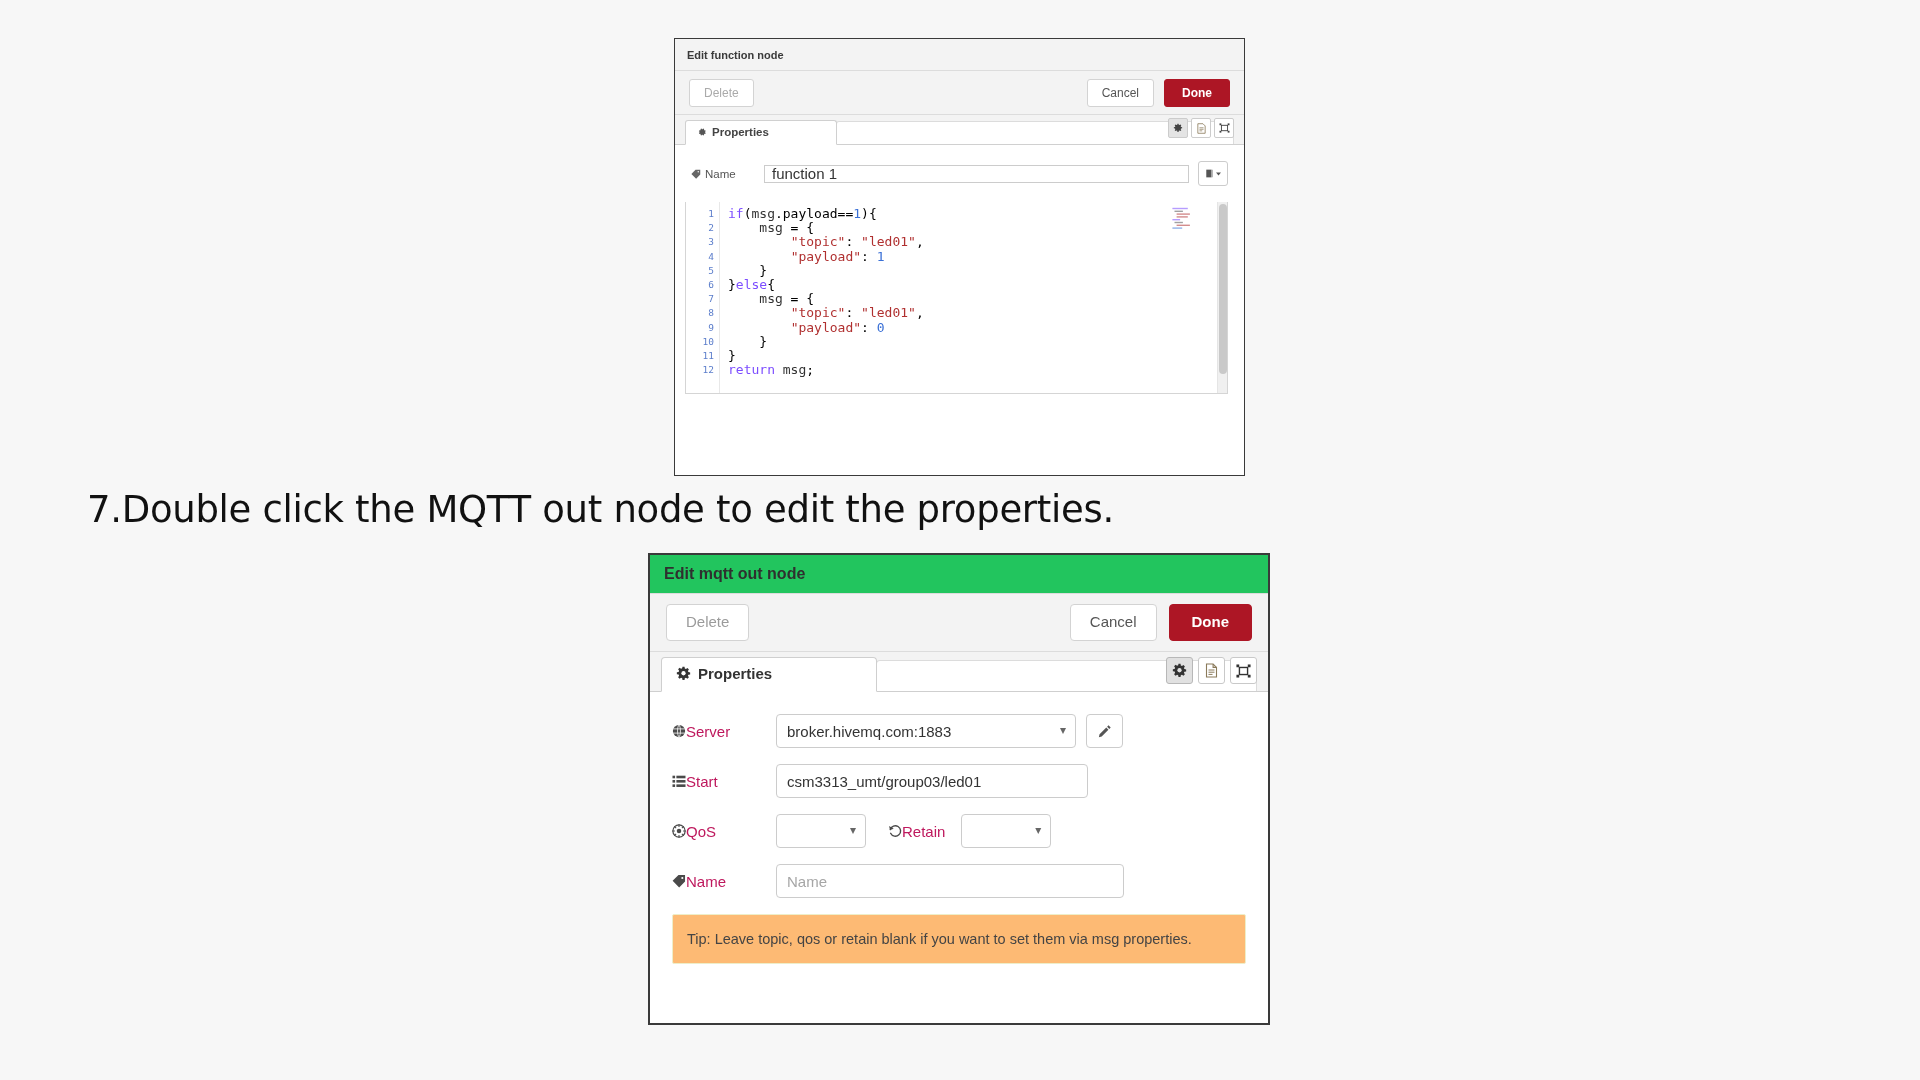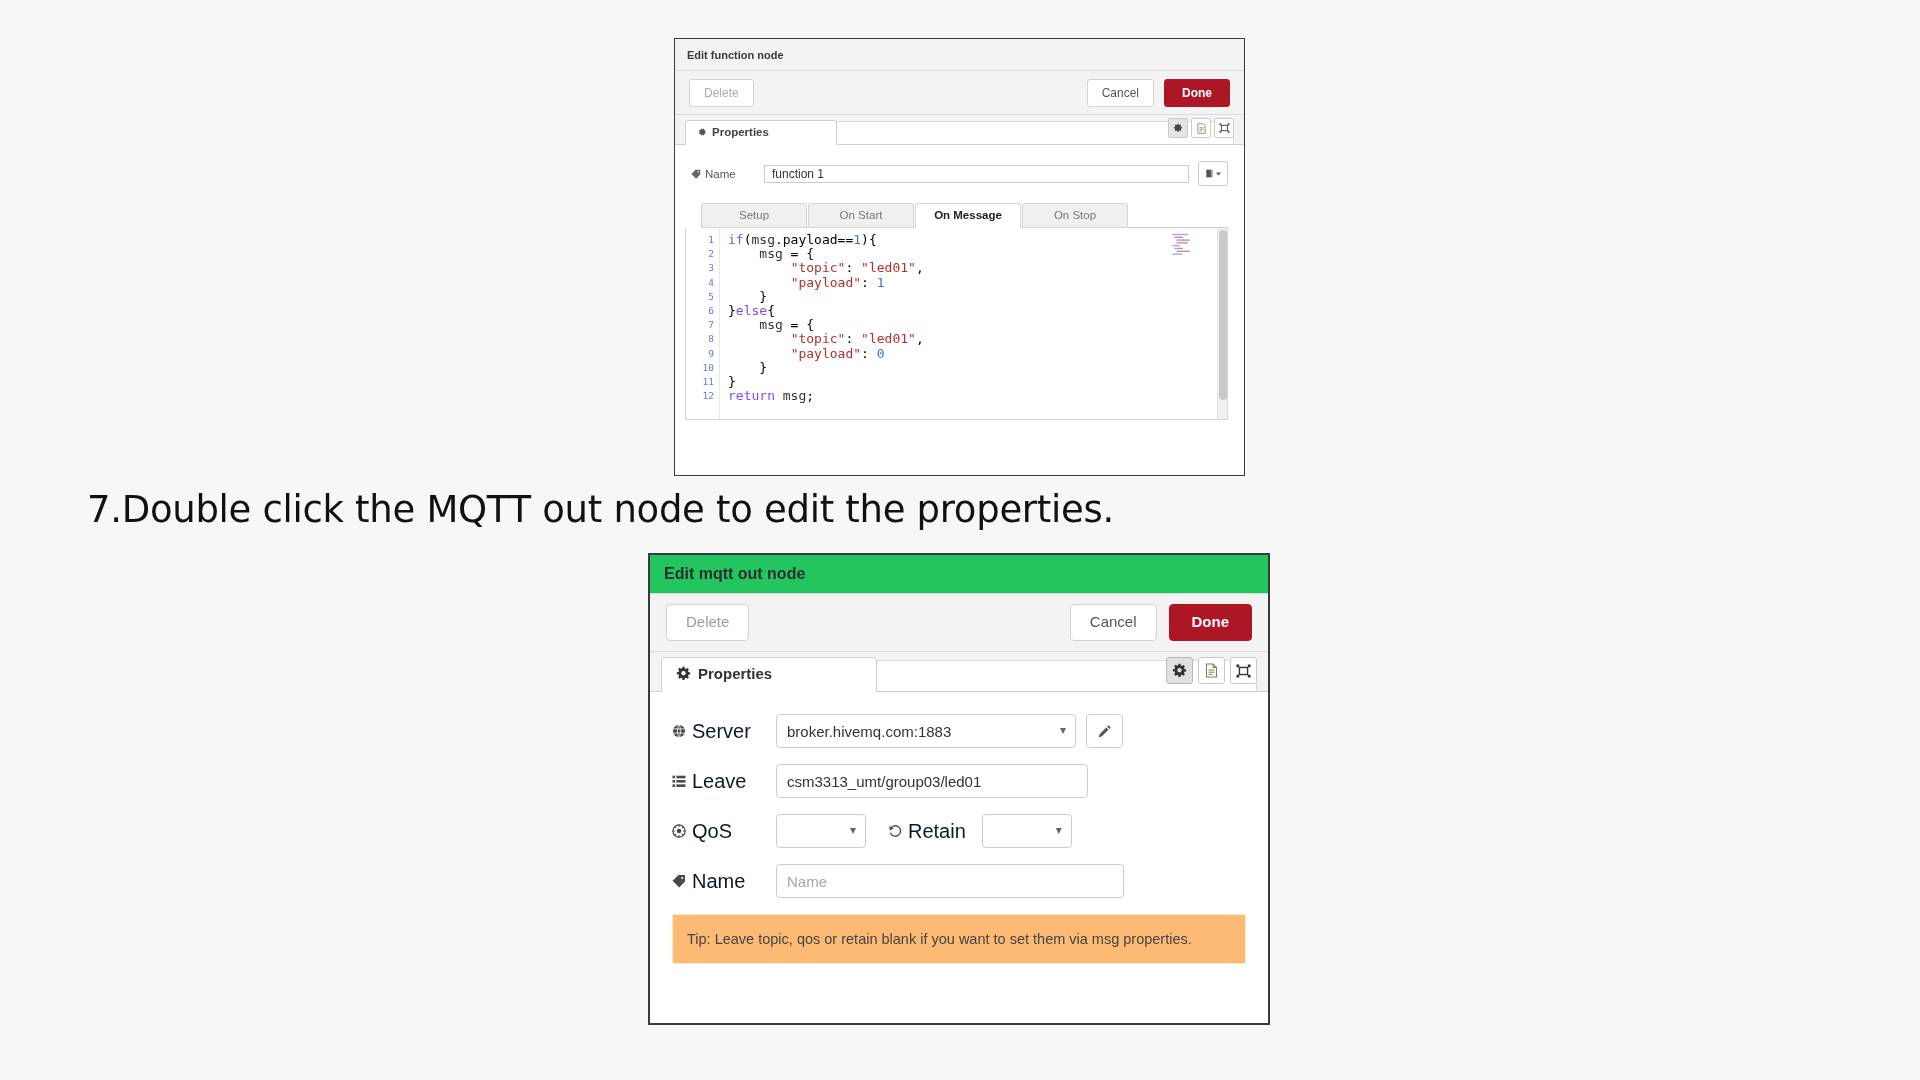--- a/index.html
+++ b/index.html
@@ -95,21 +95,21 @@
   .dlg-small .row-name {
     display: flex; align-items: center; gap: 9px; margin-bottom: 16px;
   }
   .dlg-small .lbl {
     font-size: 11.5px; color: #555; width: 64px;
     display: flex; align-items: center; gap: 4px;
   }
   .dlg-small .inp {
     flex: 1; height: 18px;
     border: 1px solid #ccc; border-radius: 0;
-    font-size: 12px; color: #333;
+    font-size: 15px; color: #333;
     padding: 0 7px;
     display: flex; align-items: center;
     background: #fff;
   }
   .dlg-small .dropbtn {
     width: 30px; height: 25px; border: 1px solid #ccc;
     border-radius: 3px; background: #fff;
     display: flex; align-items: center; justify-content: center;
     gap: 2px; cursor: pointer;
   }
@@ -269,23 +269,23 @@
     border: 1px solid #c9c9c9; background: #fff;
     display: flex; align-items: center; justify-content: center;
     border-radius: 3px; cursor: pointer;
   }
   .dlg-big .icon-btn.active { background: #e1e1e1; border-color: #b8b8b8; }
   .dlg-big .body { padding: 22px 22px 0 22px; }
   .dlg-big .frow {
     display: flex; align-items: center; margin-bottom: 16px;
   }
   .dlg-big .lbl {
-    font-size: 20px; color: #0f172a;
+    font-size: 15px; color: #be185d;
     width: 104px; flex: none;
-    display: flex; align-items: center; gap: 6px;
+    display: flex; align-items: center; gap: 0;
   }
   .dlg-big .lbl.inline { width: auto; margin-left: 22px; margin-right: 16px; }
   .dlg-big .sel, .dlg-big .inp {
     height: 34px;
     border: 1px solid #ccc; border-radius: 4px;
     background: #fff; font-size: 15px; color: #333;
     padding: 0 10px; display: flex; align-items: center;
     position: relative;
   }
   .dlg-big .sel { padding-right: 26px; }
@@ -372,34 +372,20 @@
         <svg width="9" height="9" viewBox="0 0 14 14">
           <path fill="#555" d="M2 1h8v12H2z"></path>
             <path fill="#999" d="M10 1h2v12h-2z"></path>
         </svg>
         <svg width="5" height="4" viewBox="0 0 8 5">
           <path fill="#555" d="M0 0h8L4 5z"></path>
         </svg>
       </div>
     </div>
 
-    <div class="subtabs">
-      <div class="stab">
-        <span>Setup</span>
-      </div>
-      <div class="stab">
-        <span>On Start</span>
-      </div>
-      <div class="stab active">
-        <span>On Message</span>
-      </div>
-      <div class="stab">
-        <span>On Stop</span>
-      </div>
-    </div>
   </div>
 
   <div class="editor">
     <div class="gutter"><span id="gutter-fill">1<br>2<br>3<br>4<br>5<br>6<br>7<br>8<br>9<br>10<br>11<br>12</span></div>
     <div class="codearea"><span id="code-fill"><span class="kw">if</span>(<span class="plain">msg</span>.payload==<span class="num">1</span>){
     <span class="plain">msg</span> = {
         <span class="str">"topic"</span>: <span class="str">"led01"</span>,
         <span class="str">"payload"</span>: <span class="num">1</span>
     }
 }<span class="kw">else</span>{
@@ -499,21 +485,21 @@
     <div class="frow">
       <div class="lbl">
         <svg width="14" height="13" viewBox="0 0 16 15">
           <rect x="0.5" y="0.8" width="3" height="3" fill="#4a4a4a"></rect>
           <rect x="5" y="0.8" width="10.5" height="3" fill="#4a4a4a"></rect>
           <rect x="0.5" y="5.8" width="3" height="3" fill="#4a4a4a"></rect>
           <rect x="5" y="5.8" width="10.5" height="3" fill="#4a4a4a"></rect>
           <rect x="0.5" y="10.8" width="3" height="3" fill="#4a4a4a"></rect>
           <rect x="5" y="10.8" width="10.5" height="3" fill="#4a4a4a"></rect>
         </svg>
-        <span>Leave</span>
+        <span>Start</span>
       </div>
       <div class="inp" style="width:312px">csm3313_umt/group03/led01</div>
     </div>
 
     <div class="frow">
       <div class="lbl">
         <svg width="14" height="14" viewBox="0 0 16 16">
           <circle cx="8" cy="8" r="7" fill="none" stroke="#4a4a4a" stroke-width="1.4"></circle>
           <circle cx="8" cy="8" r="2.6" fill="#4a4a4a"></circle>
           <path d="M8 0.3v3M8 12.7v3M0.3 8h3M12.7 8h3M2.6 2.6l2.1 2.1M11.3 11.3l2.1 2.1M13.4 2.6l-2.1 2.1M4.7 11.3l-2.1 2.1" stroke="#4a4a4a" stroke-width="1.2"></path>

